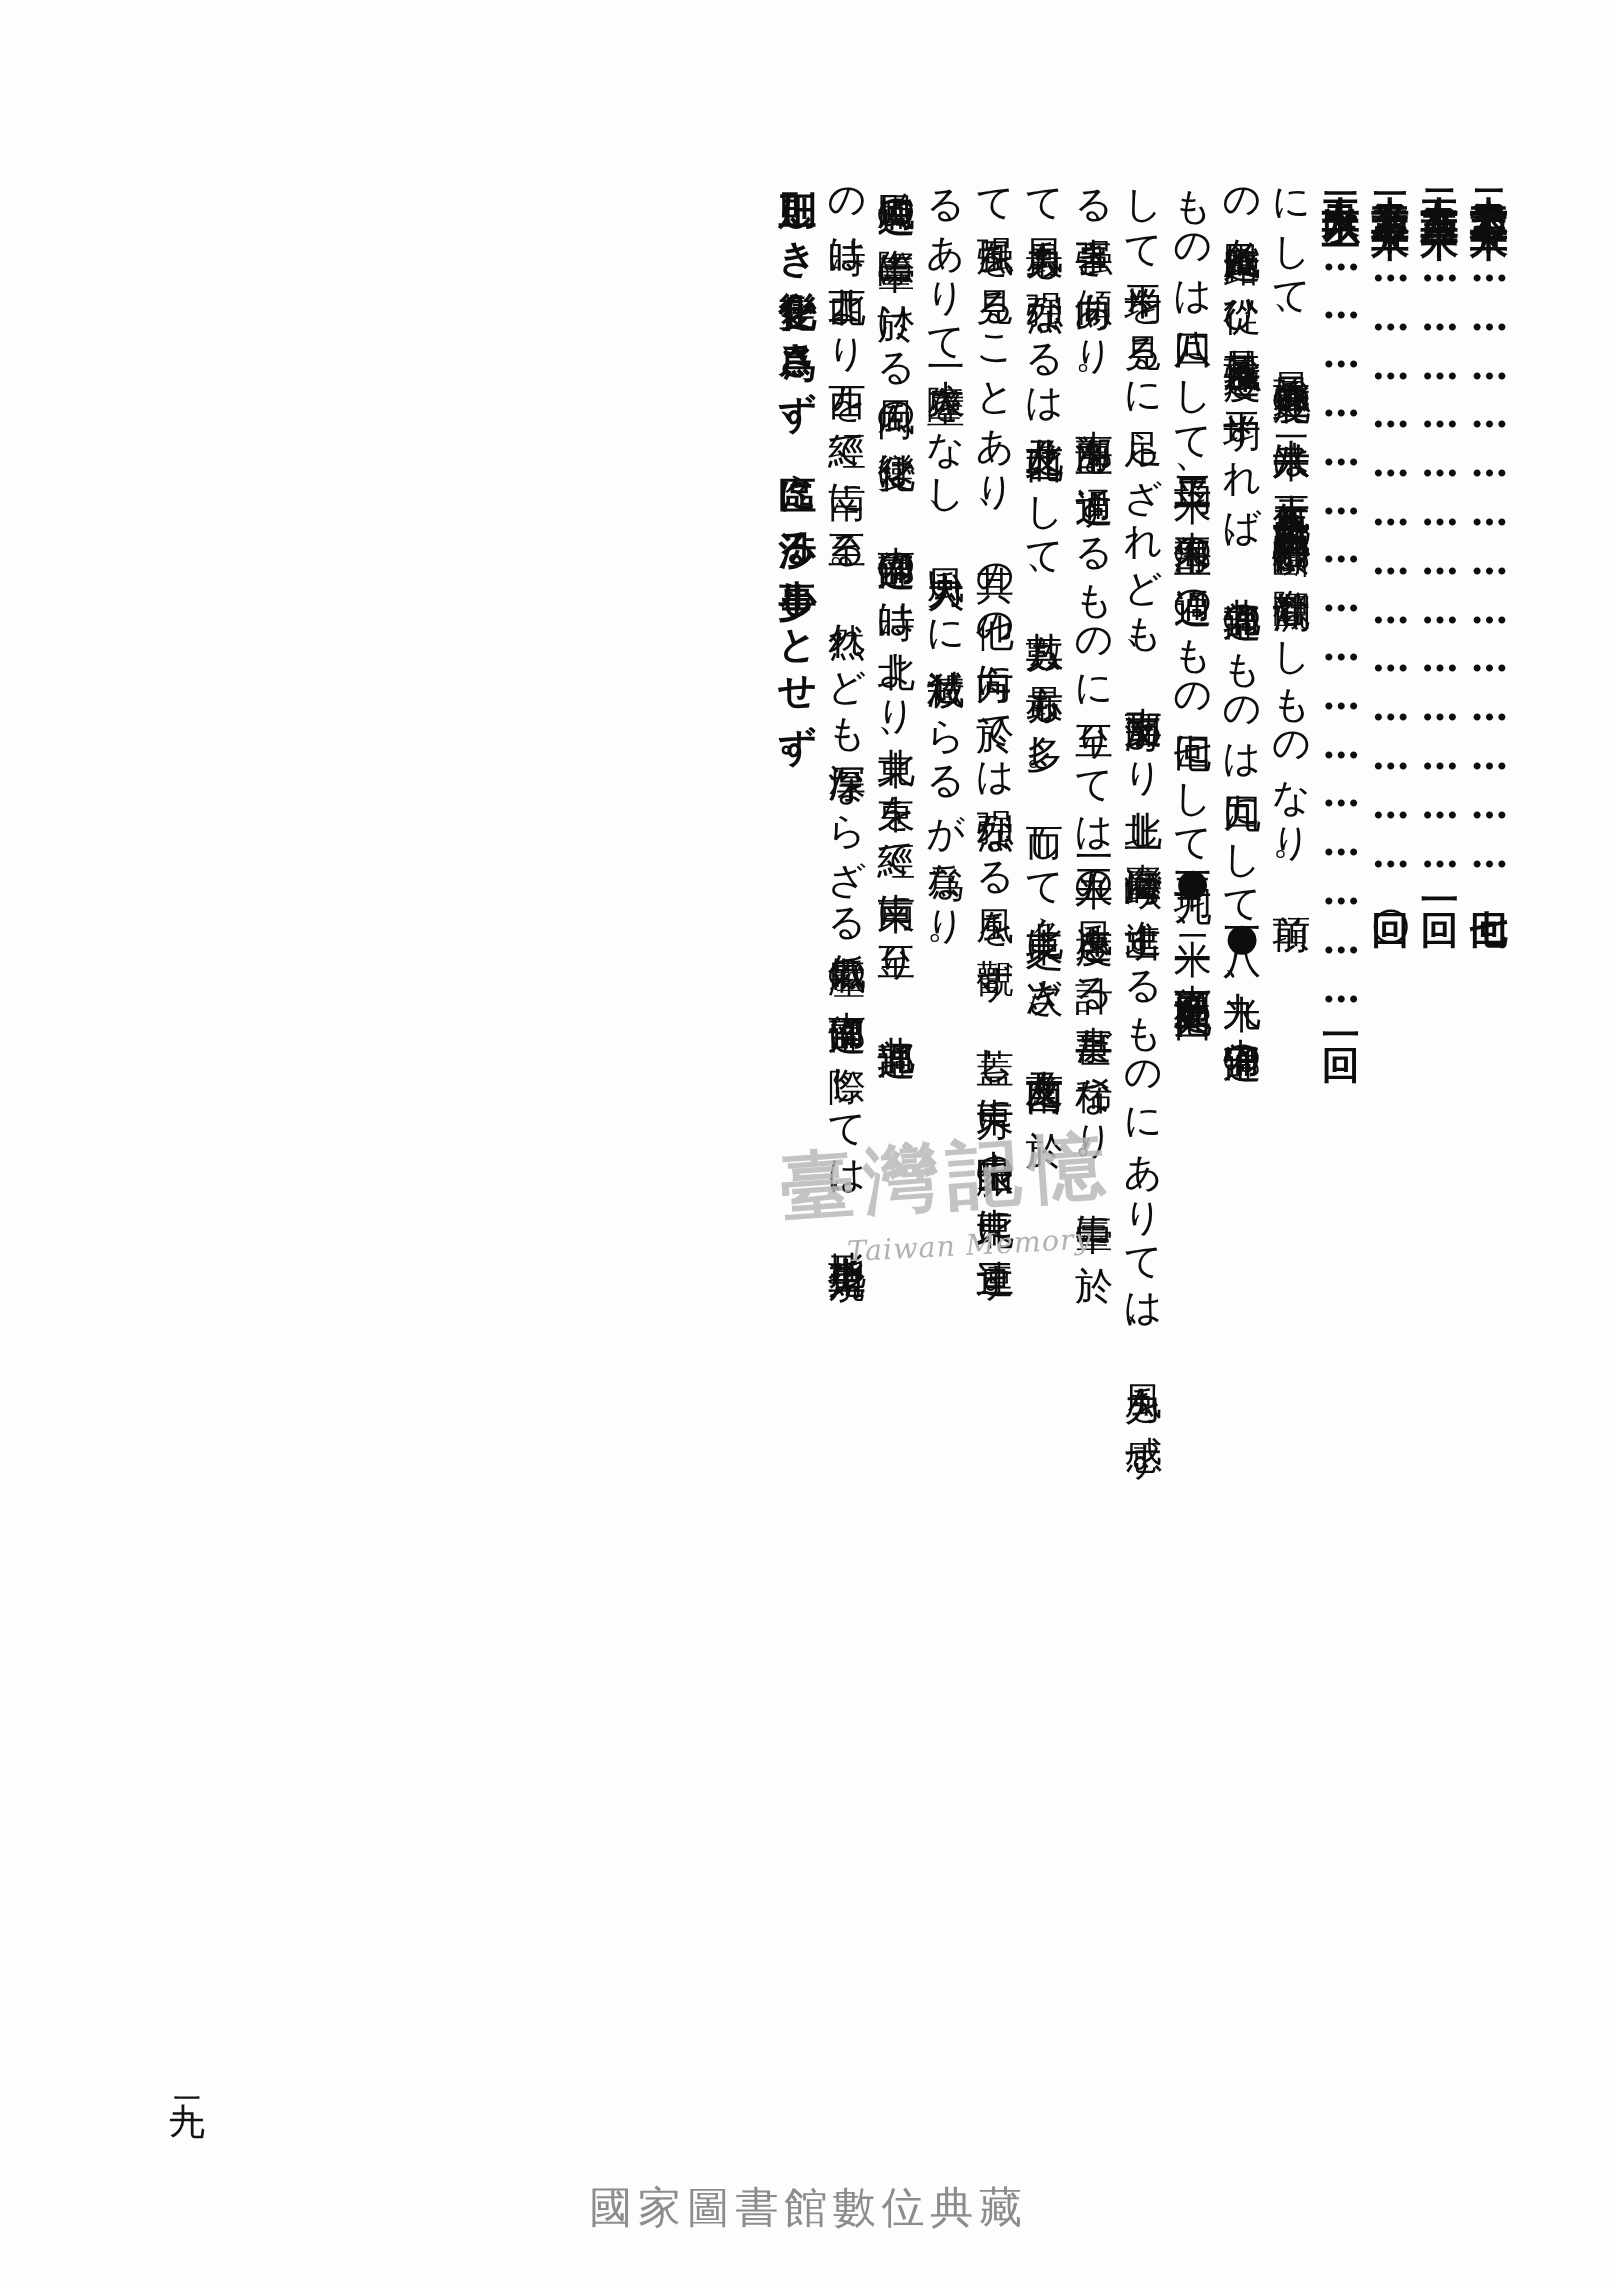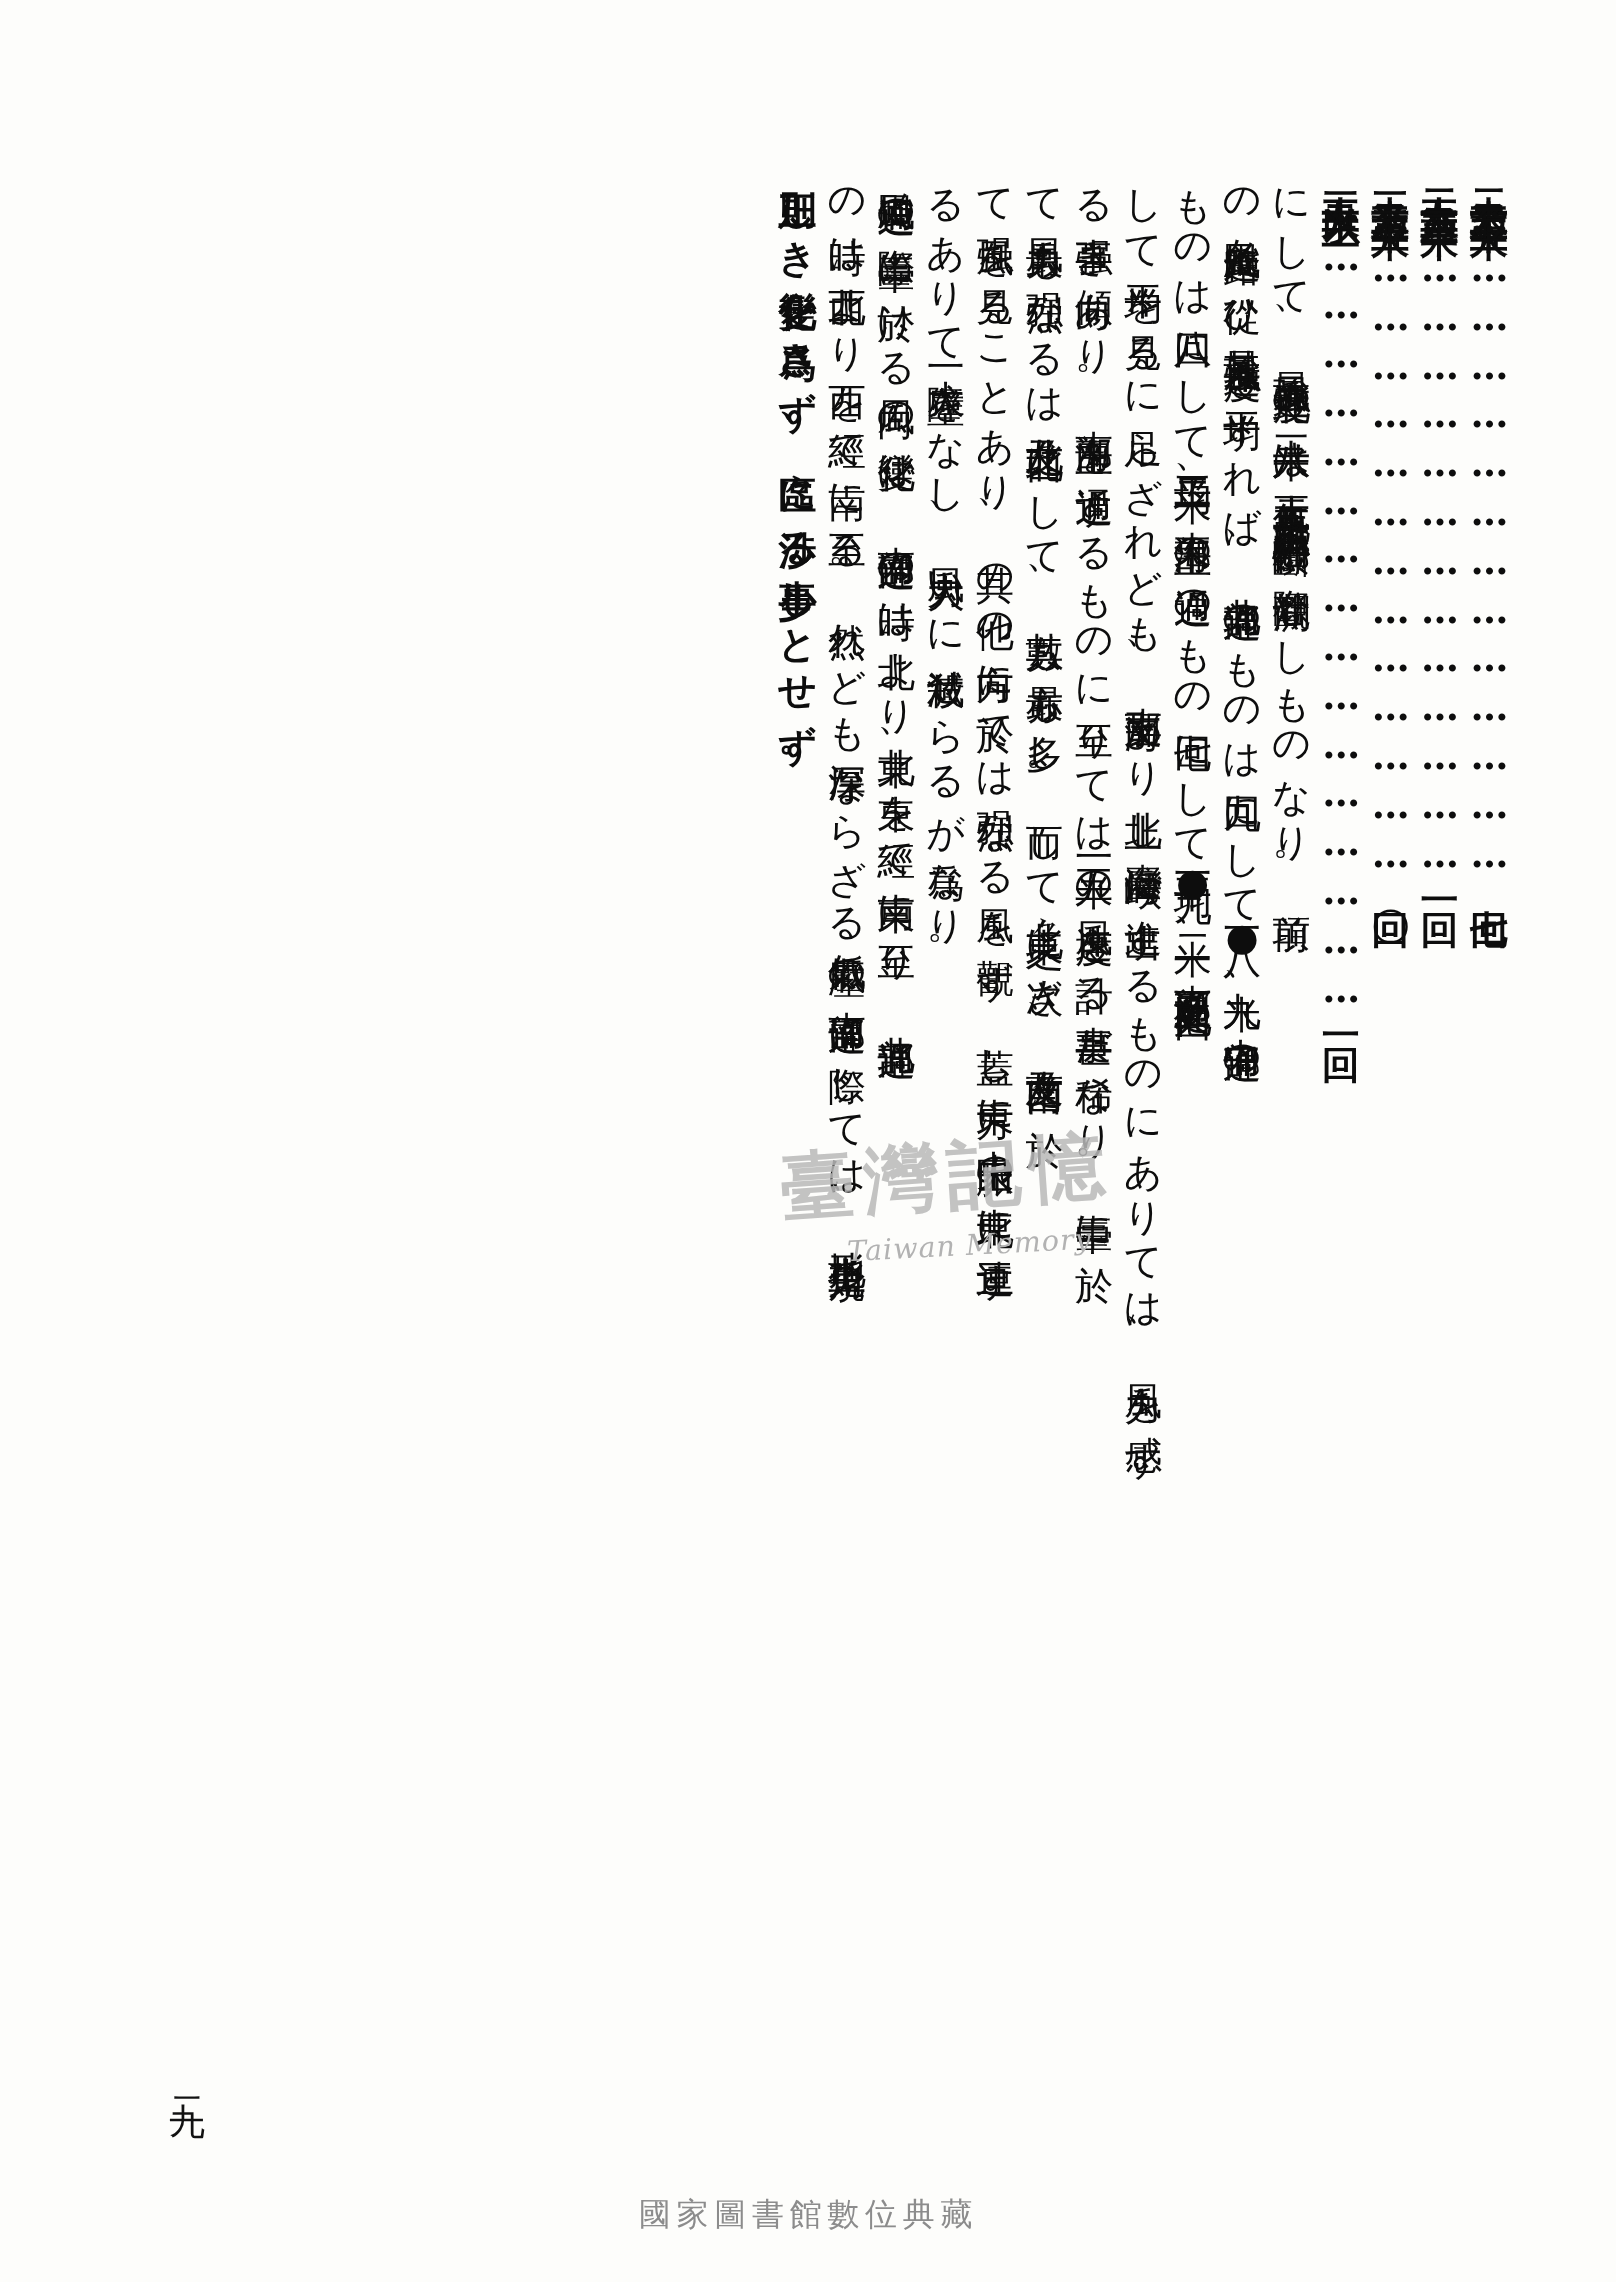--- a/index.html
+++ b/index.html
@@ -71,21 +71,21 @@
     color: #111;
   }
 
   
   #footer-stamp {
     position: absolute;
     left: 0;
     right: 0;
     bottom: 46px;
     text-align: center;
-    font-size: 32px;
+    font-size: 43px;
     letter-spacing: 5.7px;
     color: #8c8c8c;
     font-family: "DejaVu Serif", "Liberation Serif", serif;
   }
 
   
   #watermark {
     position: absolute;
     left: 780px;
     top: 1122px;

